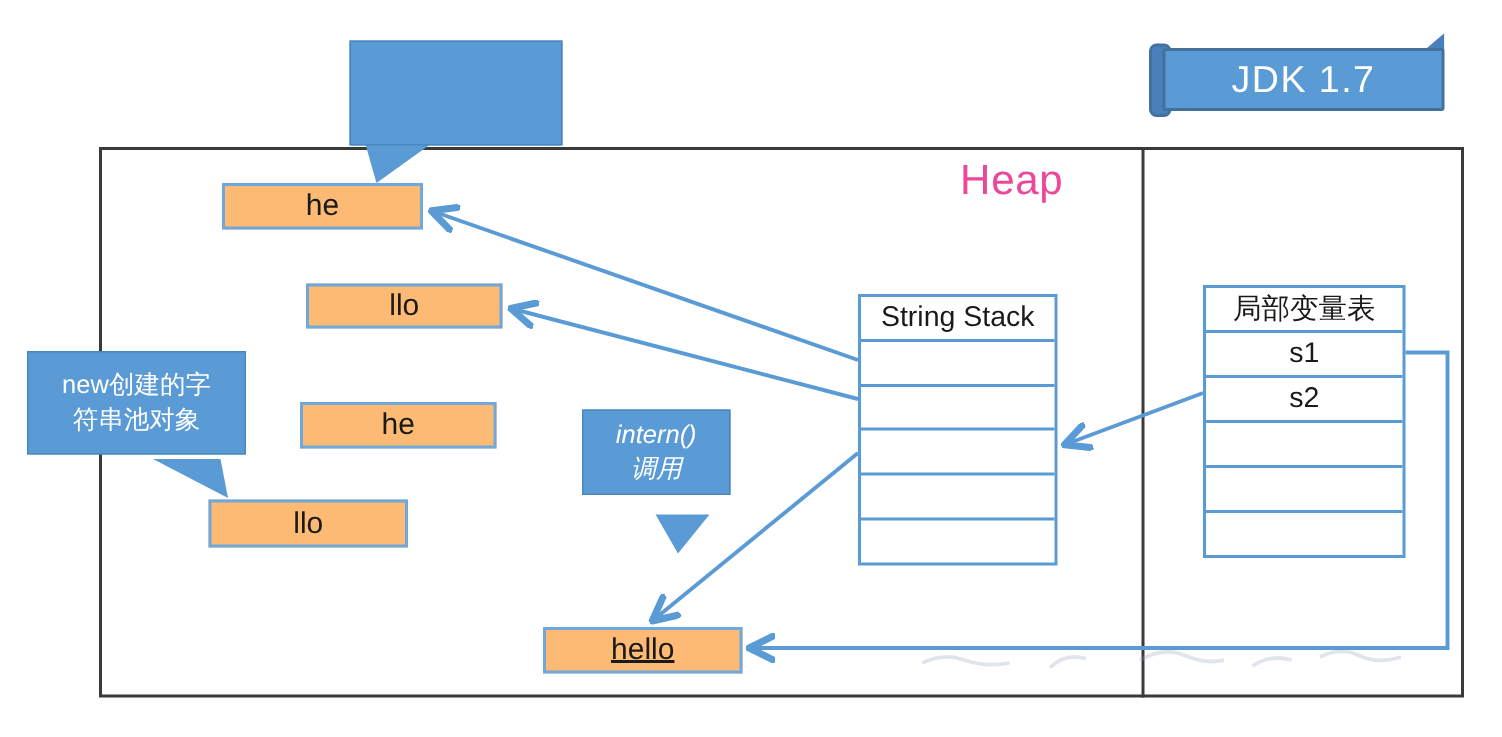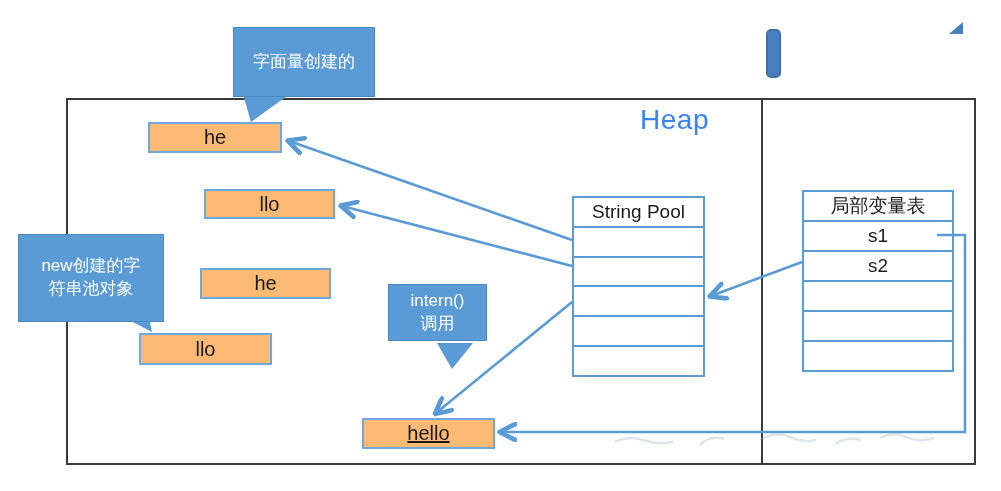--- a/index.html
+++ b/index.html
@@ -24,21 +24,21 @@
   }
   .divider {
     position: absolute;
     left: 761px; top: 98px;
     width: 2px; height: 367px;
     background: #3a3a3a;
   }
 
   .region-label {
     position: absolute;
-    color: #3b82f6;
+    color: #ec4899;
     font-size: 28px;
     letter-spacing: 0.5px;
     text-align: center;
   }
   .heap-label  { left: 617px; top: 104px; width: 115px; }
   .stack-label { left: 858px; top: 104px; width: 115px; }
 
   
   .sbox {
     position: absolute;
@@ -69,39 +69,39 @@
     border-bottom: 2px solid #5b9bd5;
     display: flex;
     align-items: center;
     justify-content: center;
     color: #1a1a1a;
     font-size: 19px;
     overflow: hidden;
   }
   .mem-table .row:last-child { border-bottom: none; }
   .string-pool-table { left: 572px; top: 196px; width: 133px; height: 181px; }
-  .local-var-table   { left: 802px; top: 190px; width: 152px; height: 182px; }
+  .local-var-table   { left: 802px; top: 190px; width: 135px; height: 182px; }
 
   
   .callout {
     position: absolute;
     background: #5b9bd5;
     border: 1px solid #4a86c0;
     color: #ffffff;
     display: flex;
     flex-direction: column;
     align-items: center;
     justify-content: center;
     text-align: center;
     font-size: 17px;
     line-height: 1.35;
   }
   .callout-literal { left: 233px; top: 27px;  width: 142px; height: 70px; }
-  .callout-new     { left: 18px;  top: 234px; width: 146px; height: 88px; }
-  .callout-intern  { left: 388px; top: 284px; width: 99px;  height: 57px; }
+  .callout-new     { left: 18px;  top: 234px; width: 146px; height: 69px; }
+  .callout-intern  { left: 388px; top: 273px; width: 99px;  height: 57px; font-style: italic; }
 
   
   .banner-body {
     position: absolute;
     left: 775px; top: 32px;
     width: 188px; height: 42px;
     background: #5b9bd5;
     border: 2px solid #41719c;
     border-radius: 2px;
     display: flex;
@@ -144,21 +144,21 @@
 
   <div class="region-label heap-label">Heap</div>
 
   <div class="sbox box-he1">he</div>
   <div class="sbox box-llo1">llo</div>
   <div class="sbox box-he2">he</div>
   <div class="sbox box-llo2">llo</div>
   <div class="sbox box-hello">hello</div>
 
   <div class="mem-table string-pool-table">
-    <div class="row">String Pool</div>
+    <div class="row">String Stack</div>
     <div class="row"></div>
     <div class="row"></div>
     <div class="row"></div>
     <div class="row"></div>
     <div class="row"></div>
   </div>
 
   <div class="mem-table local-var-table">
     <div class="row">局部变量表</div>
     <div class="row">s1</div>
@@ -190,27 +190,27 @@
     <line x1="572" y1="302" x2="436" y2="413" stroke="#5b9bd5" stroke-width="2.6" marker-end="url(#arrowhead)"></line>
 
     <path d="M937,235 L965,235 L965,432 L501,432" fill="none" stroke="#5b9bd5" stroke-width="2.6" marker-end="url(#arrowhead)"></path>
 
     <polygon points="243,94 290,94 251,122" fill="#5b9bd5"></polygon>
     <polygon points="102,306 147,306 152,332" fill="#5b9bd5"></polygon>
     <polygon points="437,343 473,343 452,369" fill="#5b9bd5"></polygon>
   </svg>
 
   <div class="callout callout-literal">
-    <div>字面量创建的</div>
   </div>
   <div class="callout callout-new">
     <div>new创建的字</div>
     <div>符串池对象</div>
   </div>
   <div class="callout callout-intern">
     <div>intern()</div>
     <div>调用</div>
   </div>
 
   <div class="banner-notch"></div>
   <div class="banner-roll"></div>
+  <div class="banner-body">JDK 1.7</div>
 
 </div>
 
 </body></html>

